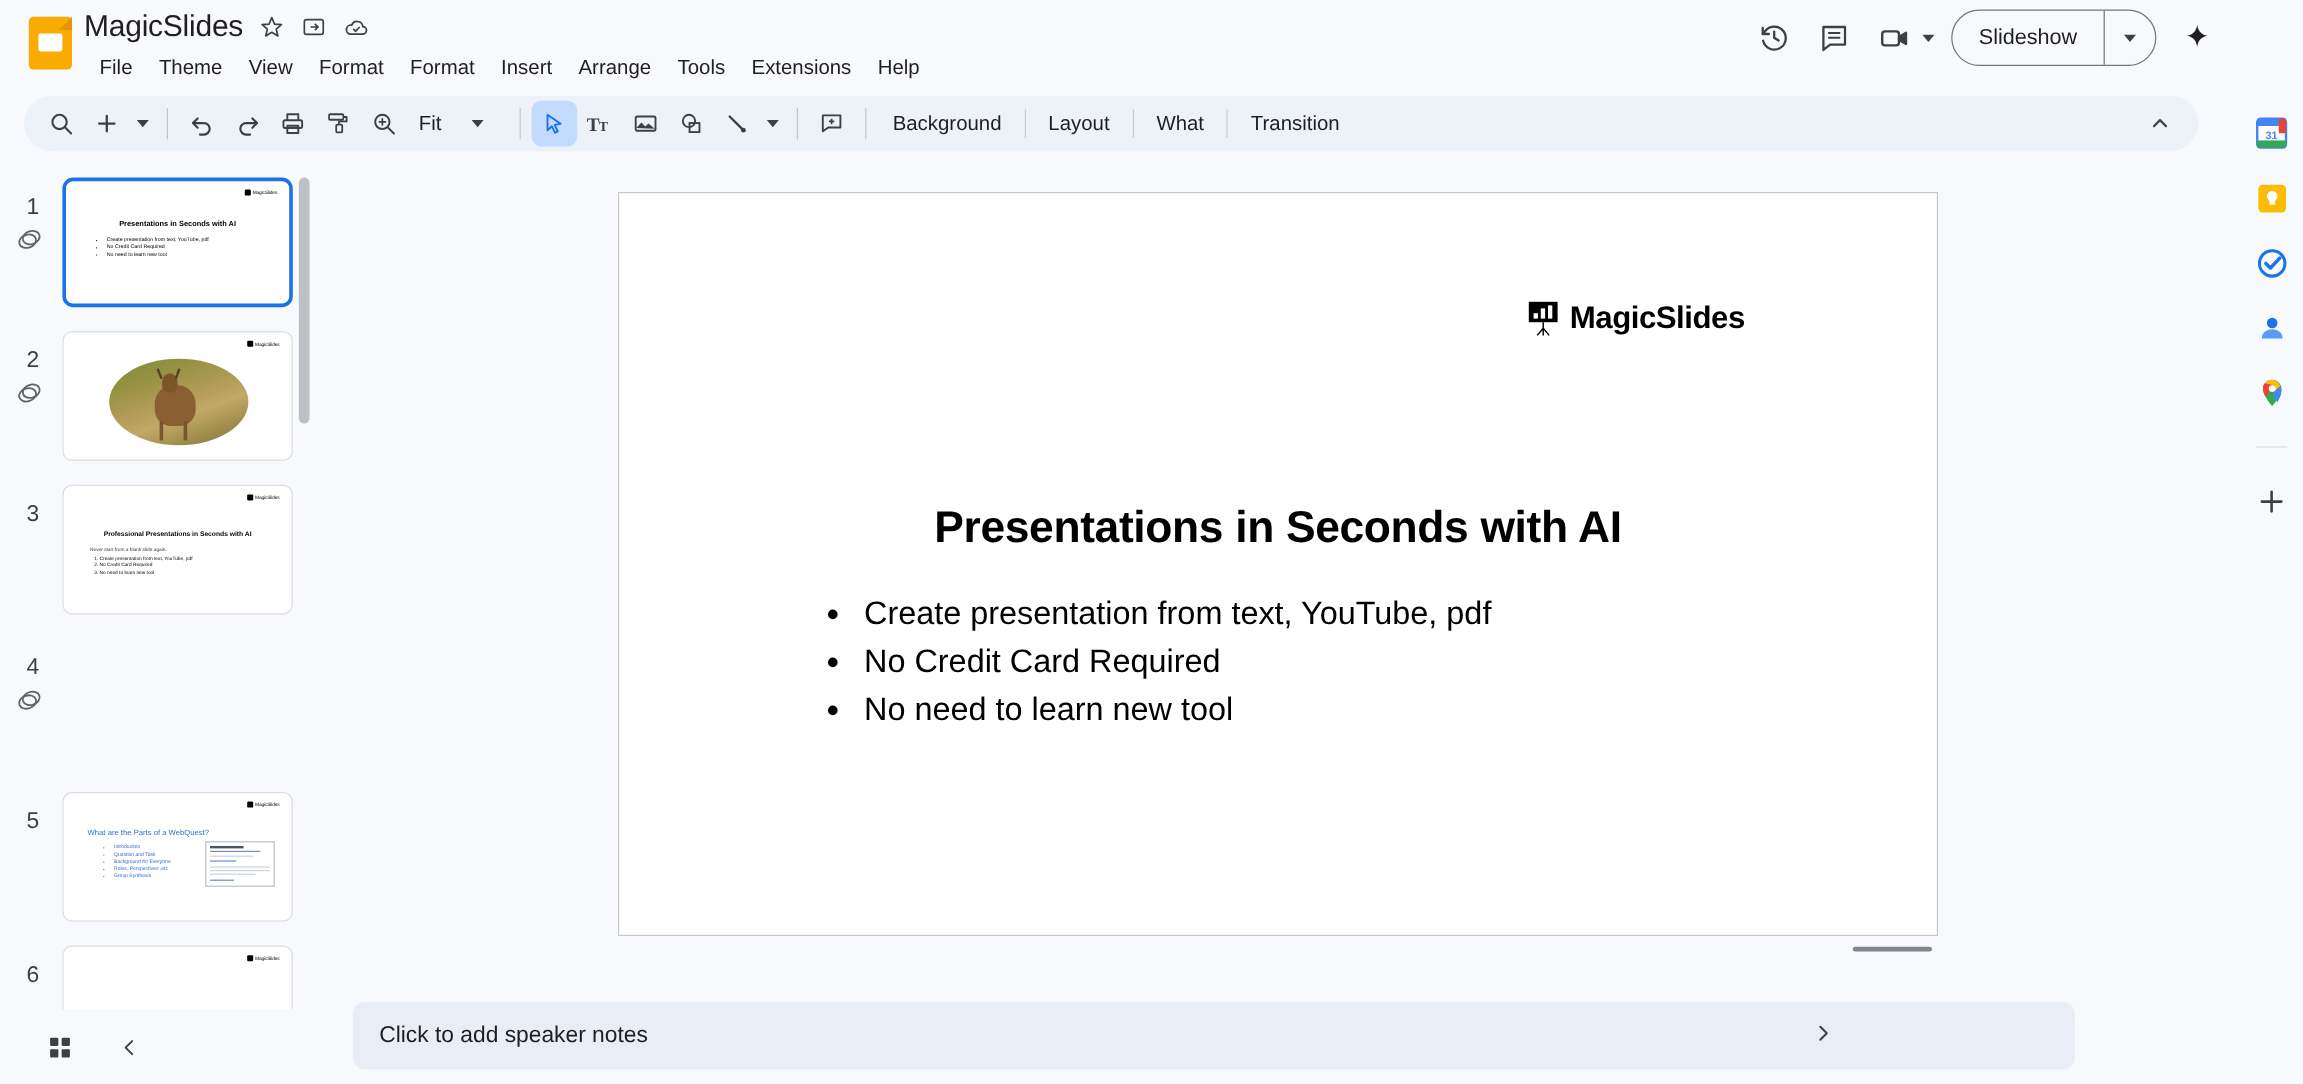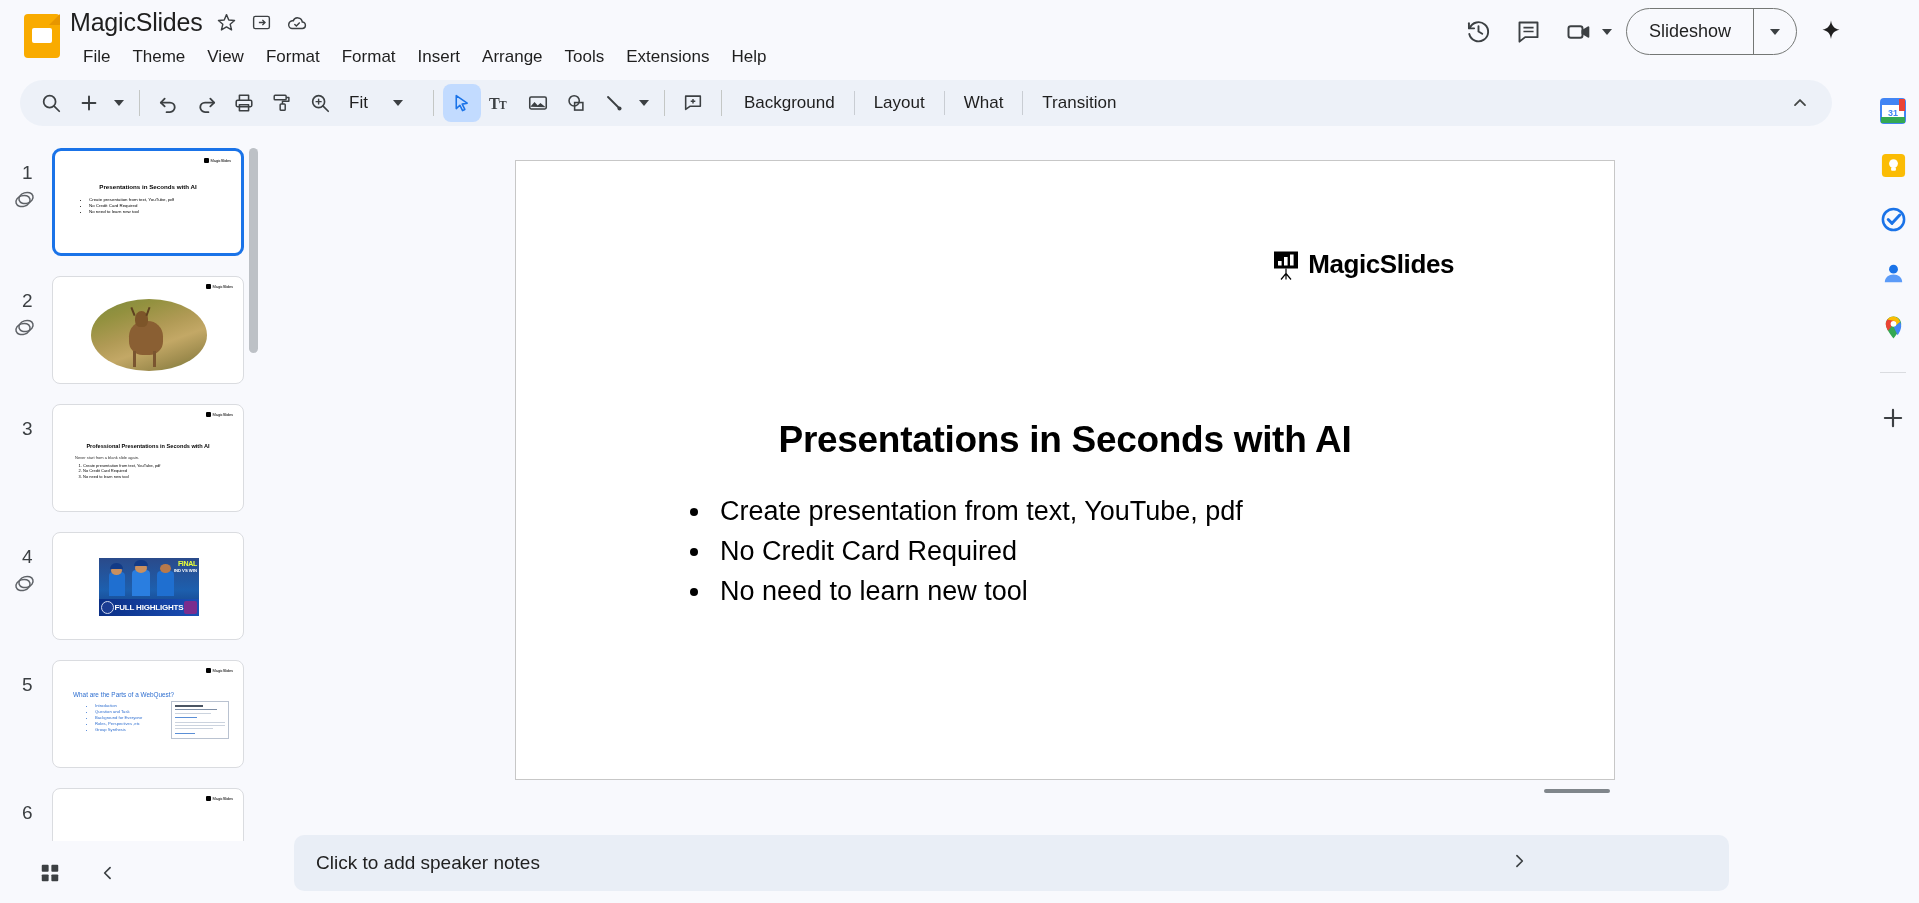--- a/index.html
+++ b/index.html
@@ -426,41 +426,20 @@
   </div>
 
   <div class="thumb-row">
     <span class="thumb-num">4</span>
     <span class="thumb-layers">
       <svg width="26" height="24" viewBox="0 0 26 24" fill="none" stroke="#5f6368" stroke-width="1.5">
         <ellipse cx="14" cy="10" rx="7.2" ry="5.4" transform="rotate(-18 14 10)"></ellipse>
         <ellipse cx="11" cy="13" rx="7.2" ry="5.4" transform="rotate(-18 11 13)"></ellipse>
       </svg>
     </span>
-    <div class="thumb-card">
-      <div style="position:absolute;left:46px;top:25px;width:100px;height:58px;background:#18306b;overflow:hidden;">
-        <div style="position:absolute;inset:0;background:linear-gradient(180deg,#2a4a8a 0%,#1d5fae 55%,#143a7c 100%);"></div>
-        <div style="position:absolute;left:10px;top:14px;width:16px;height:24px;background:#1f6fd0;border-radius:4px 4px 0 0;"></div>
-        <div style="position:absolute;left:12px;top:8px;width:11px;height:9px;background:#c98f5e;border-radius:50%;"></div>
-        <div style="position:absolute;left:11px;top:5px;width:13px;height:6px;background:#123a86;border-radius:6px 6px 0 0;"></div>
-        <div style="position:absolute;left:33px;top:12px;width:18px;height:26px;background:#2a7ee0;border-radius:4px 4px 0 0;"></div>
-        <div style="position:absolute;left:36px;top:5px;width:12px;height:10px;background:#c98f5e;border-radius:50%;"></div>
-        <div style="position:absolute;left:35px;top:2px;width:14px;height:6px;background:#123a86;border-radius:6px 6px 0 0;"></div>
-        <div style="position:absolute;left:58px;top:13px;width:17px;height:25px;background:#1f6fd0;border-radius:4px 4px 0 0;"></div>
-        <div style="position:absolute;left:61px;top:6px;width:11px;height:9px;background:#b9794a;border-radius:50%;"></div>
-        <div style="position:absolute;right:2px;top:2px;font-size:7px;font-weight:bold;color:#e9ff3a;letter-spacing:-0.3px;">FINAL</div>
-        <div style="position:absolute;right:2px;top:10px;font-size:4.2px;font-weight:bold;color:#fff;">IND VS WIN</div>
-        <div style="position:absolute;left:0;right:0;bottom:0;height:17px;background:linear-gradient(90deg,#0b2f86,#1a4fb5);
-                    display:flex;align-items:center;justify-content:center;">
-          <span style="font-size:8px;font-weight:bold;color:#fff;letter-spacing:-0.2px;">FULL HIGHLIGHTS</span>
-        </div>
-        <div style="position:absolute;left:2px;bottom:2px;width:13px;height:13px;border-radius:50%;background:#1b3c92;border:1px solid #cfd8ef;"></div>
-        <div style="position:absolute;right:2px;bottom:2px;width:13px;height:13px;background:#7b2d8e;border-radius:2px;"></div>
-      </div>
-    </div>
   </div>
 
   <div class="thumb-row">
     <span class="thumb-num">5</span>
     <div class="thumb-card">
       <div class="mini-logo">
         <span class="mini-logo-sq"></span>
         <span class="mini-logo-txt">MagicSlides</span>
       </div>
       <div style="position:absolute;left:20px;top:30px;font-size:6.4px;color:#2f6fd0;">What are the Parts of a WebQuest?</div>

